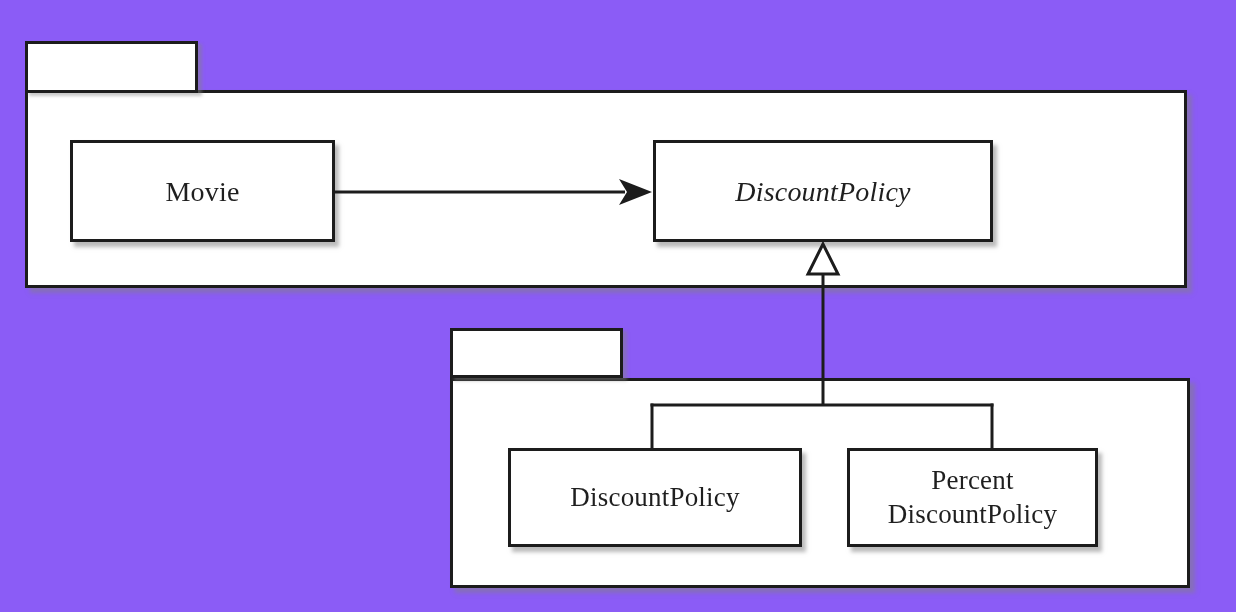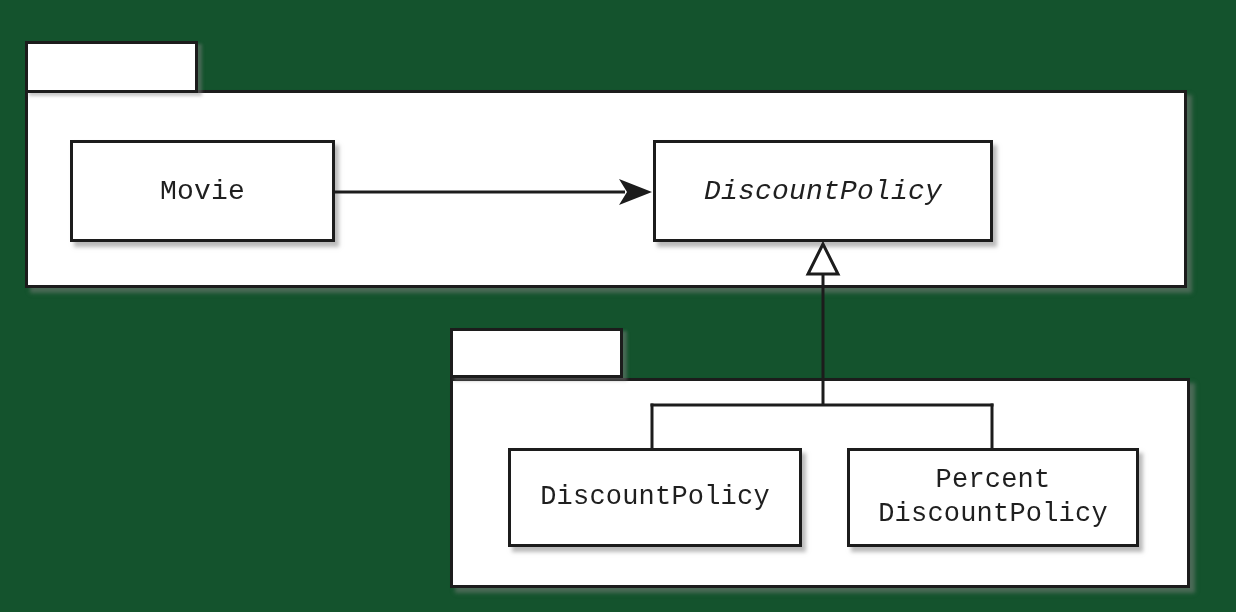--- a/index.html
+++ b/index.html
@@ -4,23 +4,23 @@
 <style>
   html, body {
     margin: 0;
     padding: 0;
     background: #ffffff;
   }
   #canvas {
     position: relative;
     width: 1236px;
     height: 612px;
-    background: #14532d;
+    background: #8b5cf6;
     overflow: hidden;
-    font-family: Liberation Mono, monospace;
+    font-family: Liberation Serif, serif;
     color: #1f1f1f;
   }
   .pkg-tab {
     position: absolute;
     background: #ffffff;
     border: 3px solid #1c1c1c;
     box-sizing: border-box;
     box-shadow: 4px 3px 3px rgba(130,130,130,0.45);
     z-index: 2;
   }
@@ -77,21 +77,21 @@
     <span class="lbl">DiscountPolicy</span>
   </div>
 
   <div class="pkg-tab" style="left:450px; top:328px; width:173px; height:50px;"></div>
   <div class="pkg-body" style="left:450px; top:378px; width:740px; height:210px;"></div>
 
   <div class="class-box two-line" style="left:508px; top:448px; width:294px; height:99px;">
     <span class="lbl">DiscountPolicy</span>
   </div>
 
-  <div class="class-box two-line" style="left:847px; top:448px; width:292px; height:99px;align-items:center;">
+  <div class="class-box two-line" style="left:847px; top:448px; width:251px; height:99px;align-items:center;">
     <span class="lbl">Percent</span>
     <span class="lbl">DiscountPolicy</span>
   </div>
 
   <svg id="connectors" viewBox="0 0 1236 612" xmlns="http://www.w3.org/2000/svg">
 
     <line x1="335" y1="192" x2="625" y2="192" stroke="#1c1c1c" stroke-width="3"></line>
     <polygon points="652,192 619,179 627,192 619,205" fill="#1c1c1c"></polygon>
 
     <line x1="823" y1="272" x2="823" y2="406" stroke="#1c1c1c" stroke-width="3"></line>

